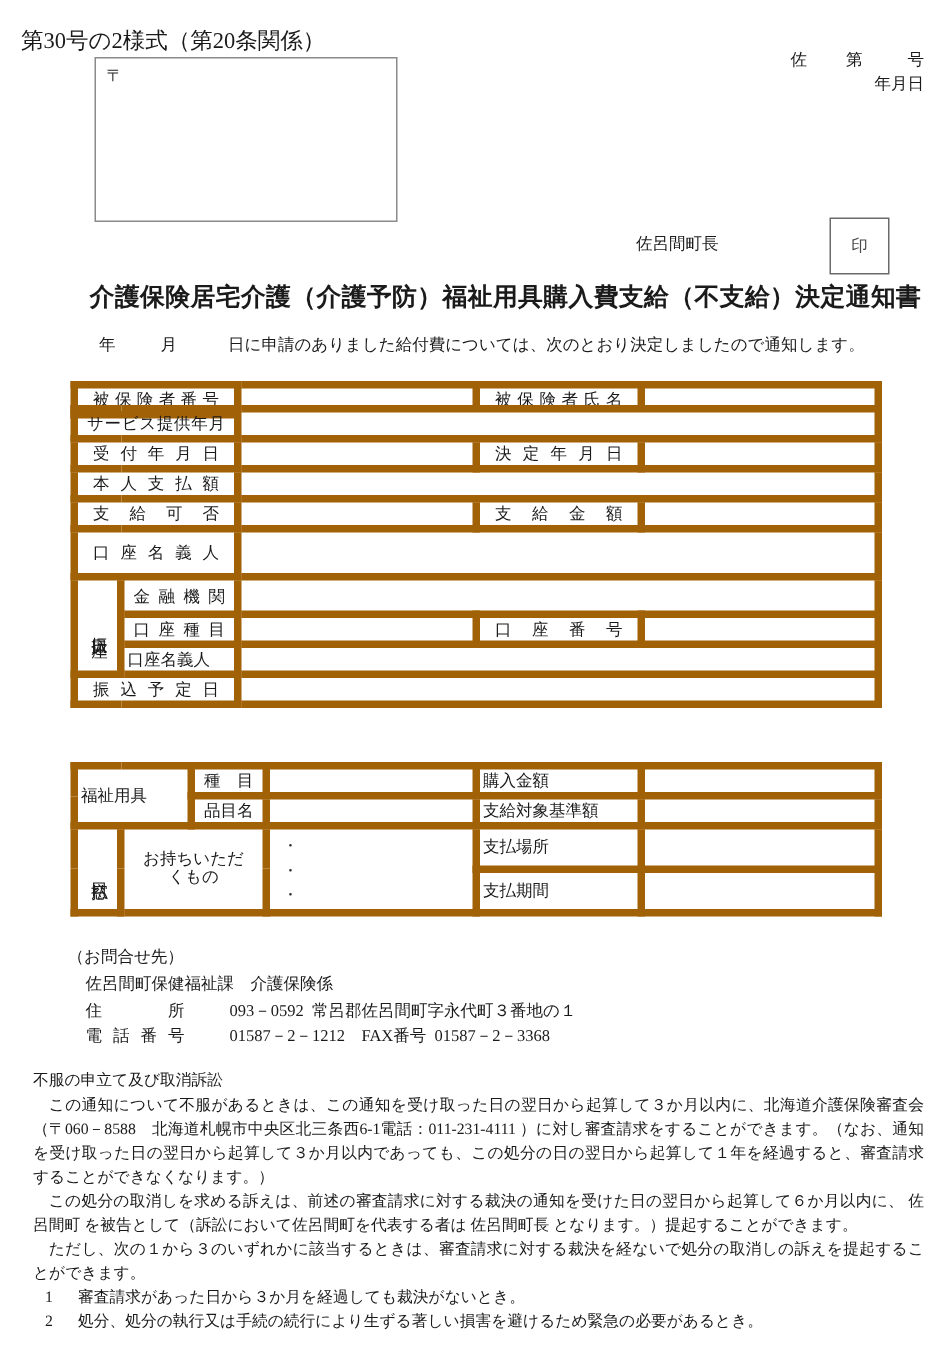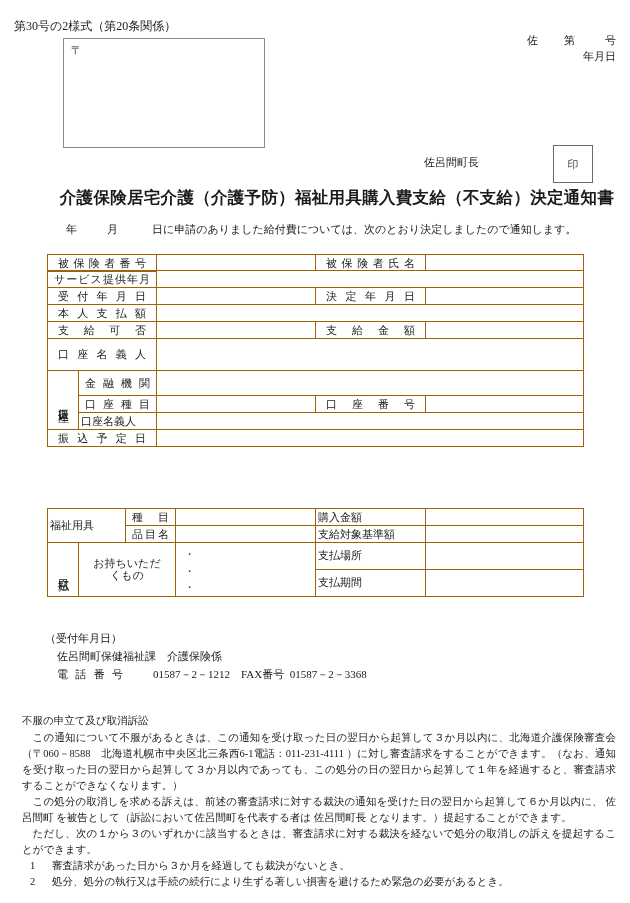--- a/index.html
+++ b/index.html
@@ -13,21 +13,21 @@
     font-family: "Liberation Serif", "DejaVu Serif", serif;
     color: #1a1a1a;
     font-size: 11px;
     overflow: hidden;
   }
 
   
   .form-no {
     position: absolute;
     left: 14px; top: 18px;
-    font-size: 12px;
+    font-size: 15px;
     letter-spacing: 0px;
     white-space: nowrap;
   }
   .addr-box {
     position: absolute;
     left: 63px; top: 38px;
     width: 202px; height: 110px;
     border: 1px solid #8a8a8a;
   }
   .addr-box .postal {
@@ -91,21 +91,21 @@
   .intro .g2 { display: inline-block; width: 34px; }
 
   
   .tbl {
     position: absolute;
     border-collapse: collapse;
     table-layout: fixed;
     font-size: 11px;
   }
   .tbl td {
-    border: 1px solid #a16207;
+    border: 5px solid #a16207;
     height: 17px;
     padding: 0 2px;
     vertical-align: middle;
   }
   td.lbl {
     text-align: center;
     white-space: nowrap;
   }
   td.blank { background: #fff; }
 
@@ -372,22 +372,23 @@
   <tr>
     <td class="lbl" style="height:24px">
           <span class="ctr">支払期間</span>
         </td>
     <td class="blank"></td>
   </tr>
   </tbody>
 </table>
 
 <div class="contact">
-  <div>（受付年月日）</div>
+  <div>（お問合せ先）</div>
   <div><span class="ind"></span><span>佐呂間町保健福祉課　介護保険係</span></div>
+  <div><span class="ind"></span><span class="lbl2">住所</span><span class="gapv"></span><span>093－0592</span>&nbsp;&nbsp;<span>常呂郡佐呂間町字永代町３番地の１</span></div>
   <div><span class="ind"></span><span class="lbl2">電話番号</span><span class="gapv"></span><span>01587－2－1212</span>&nbsp;&nbsp;&nbsp;&nbsp;<span>FAX番号</span>&nbsp;&nbsp;<span>01587－2－3368</span></div>
 </div>
 
 <div class="legal">
   <h4>不服の申立て及び取消訴訟</h4>
   <p>この通知について不服があるときは、この通知を受け取った日の翌日から起算して３か月以内に、北海道介護保険審査会（〒060－8588　北海道札幌市中央区北三条西6-1電話：011-231-4111 ）に対し審査請求をすることができます。（なお、通知を受け取った日の翌日から起算して３か月以内であっても、この処分の日の翌日から起算して１年を経過すると、審査請求することができなくなります。）</p>
   <p>この処分の取消しを求める訴えは、前述の審査請求に対する裁決の通知を受けた日の翌日から起算して６か月以内に、 佐呂間町 を被告として（訴訟において佐呂間町を代表する者は 佐呂間町長 となります。）提起することができます。</p>
   <p>ただし、次の１から３のいずれかに該当するときは、審査請求に対する裁決を経ないで処分の取消しの訴えを提起することができます。</p>
   <ol>
     <li><span class="num">1</span><span>審査請求があった日から３か月を経過しても裁決がないとき。</span></li>

